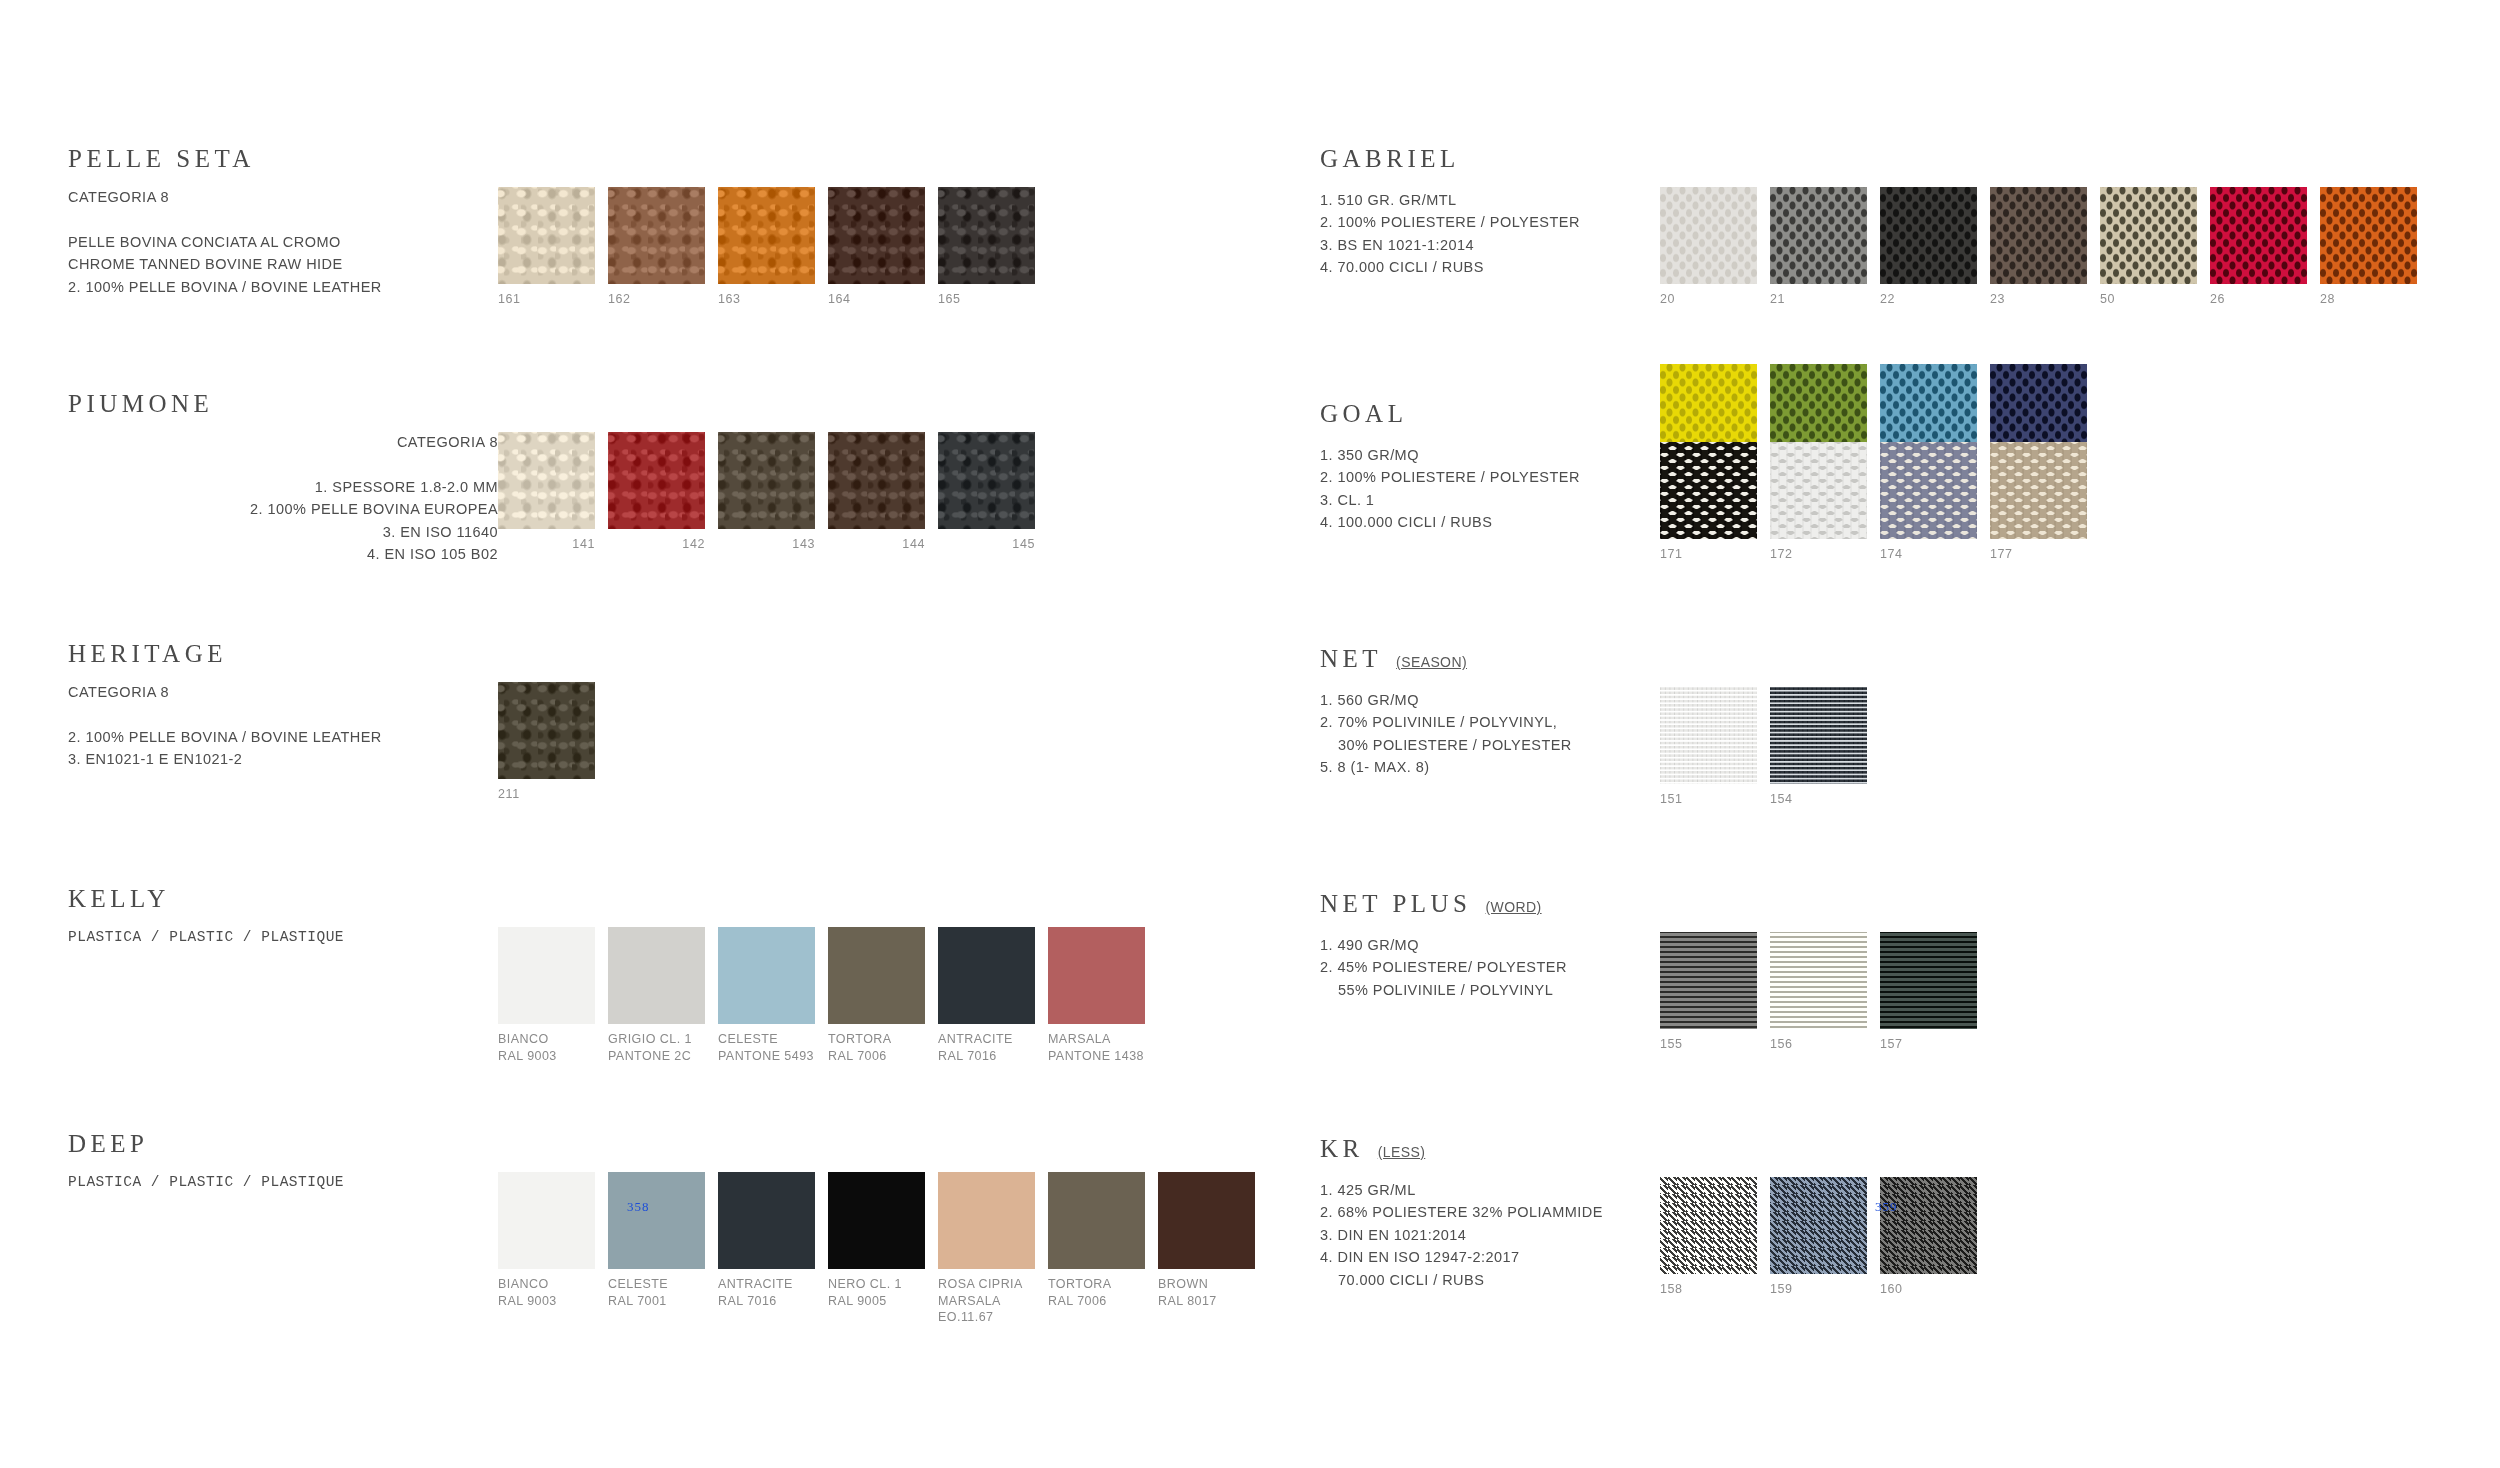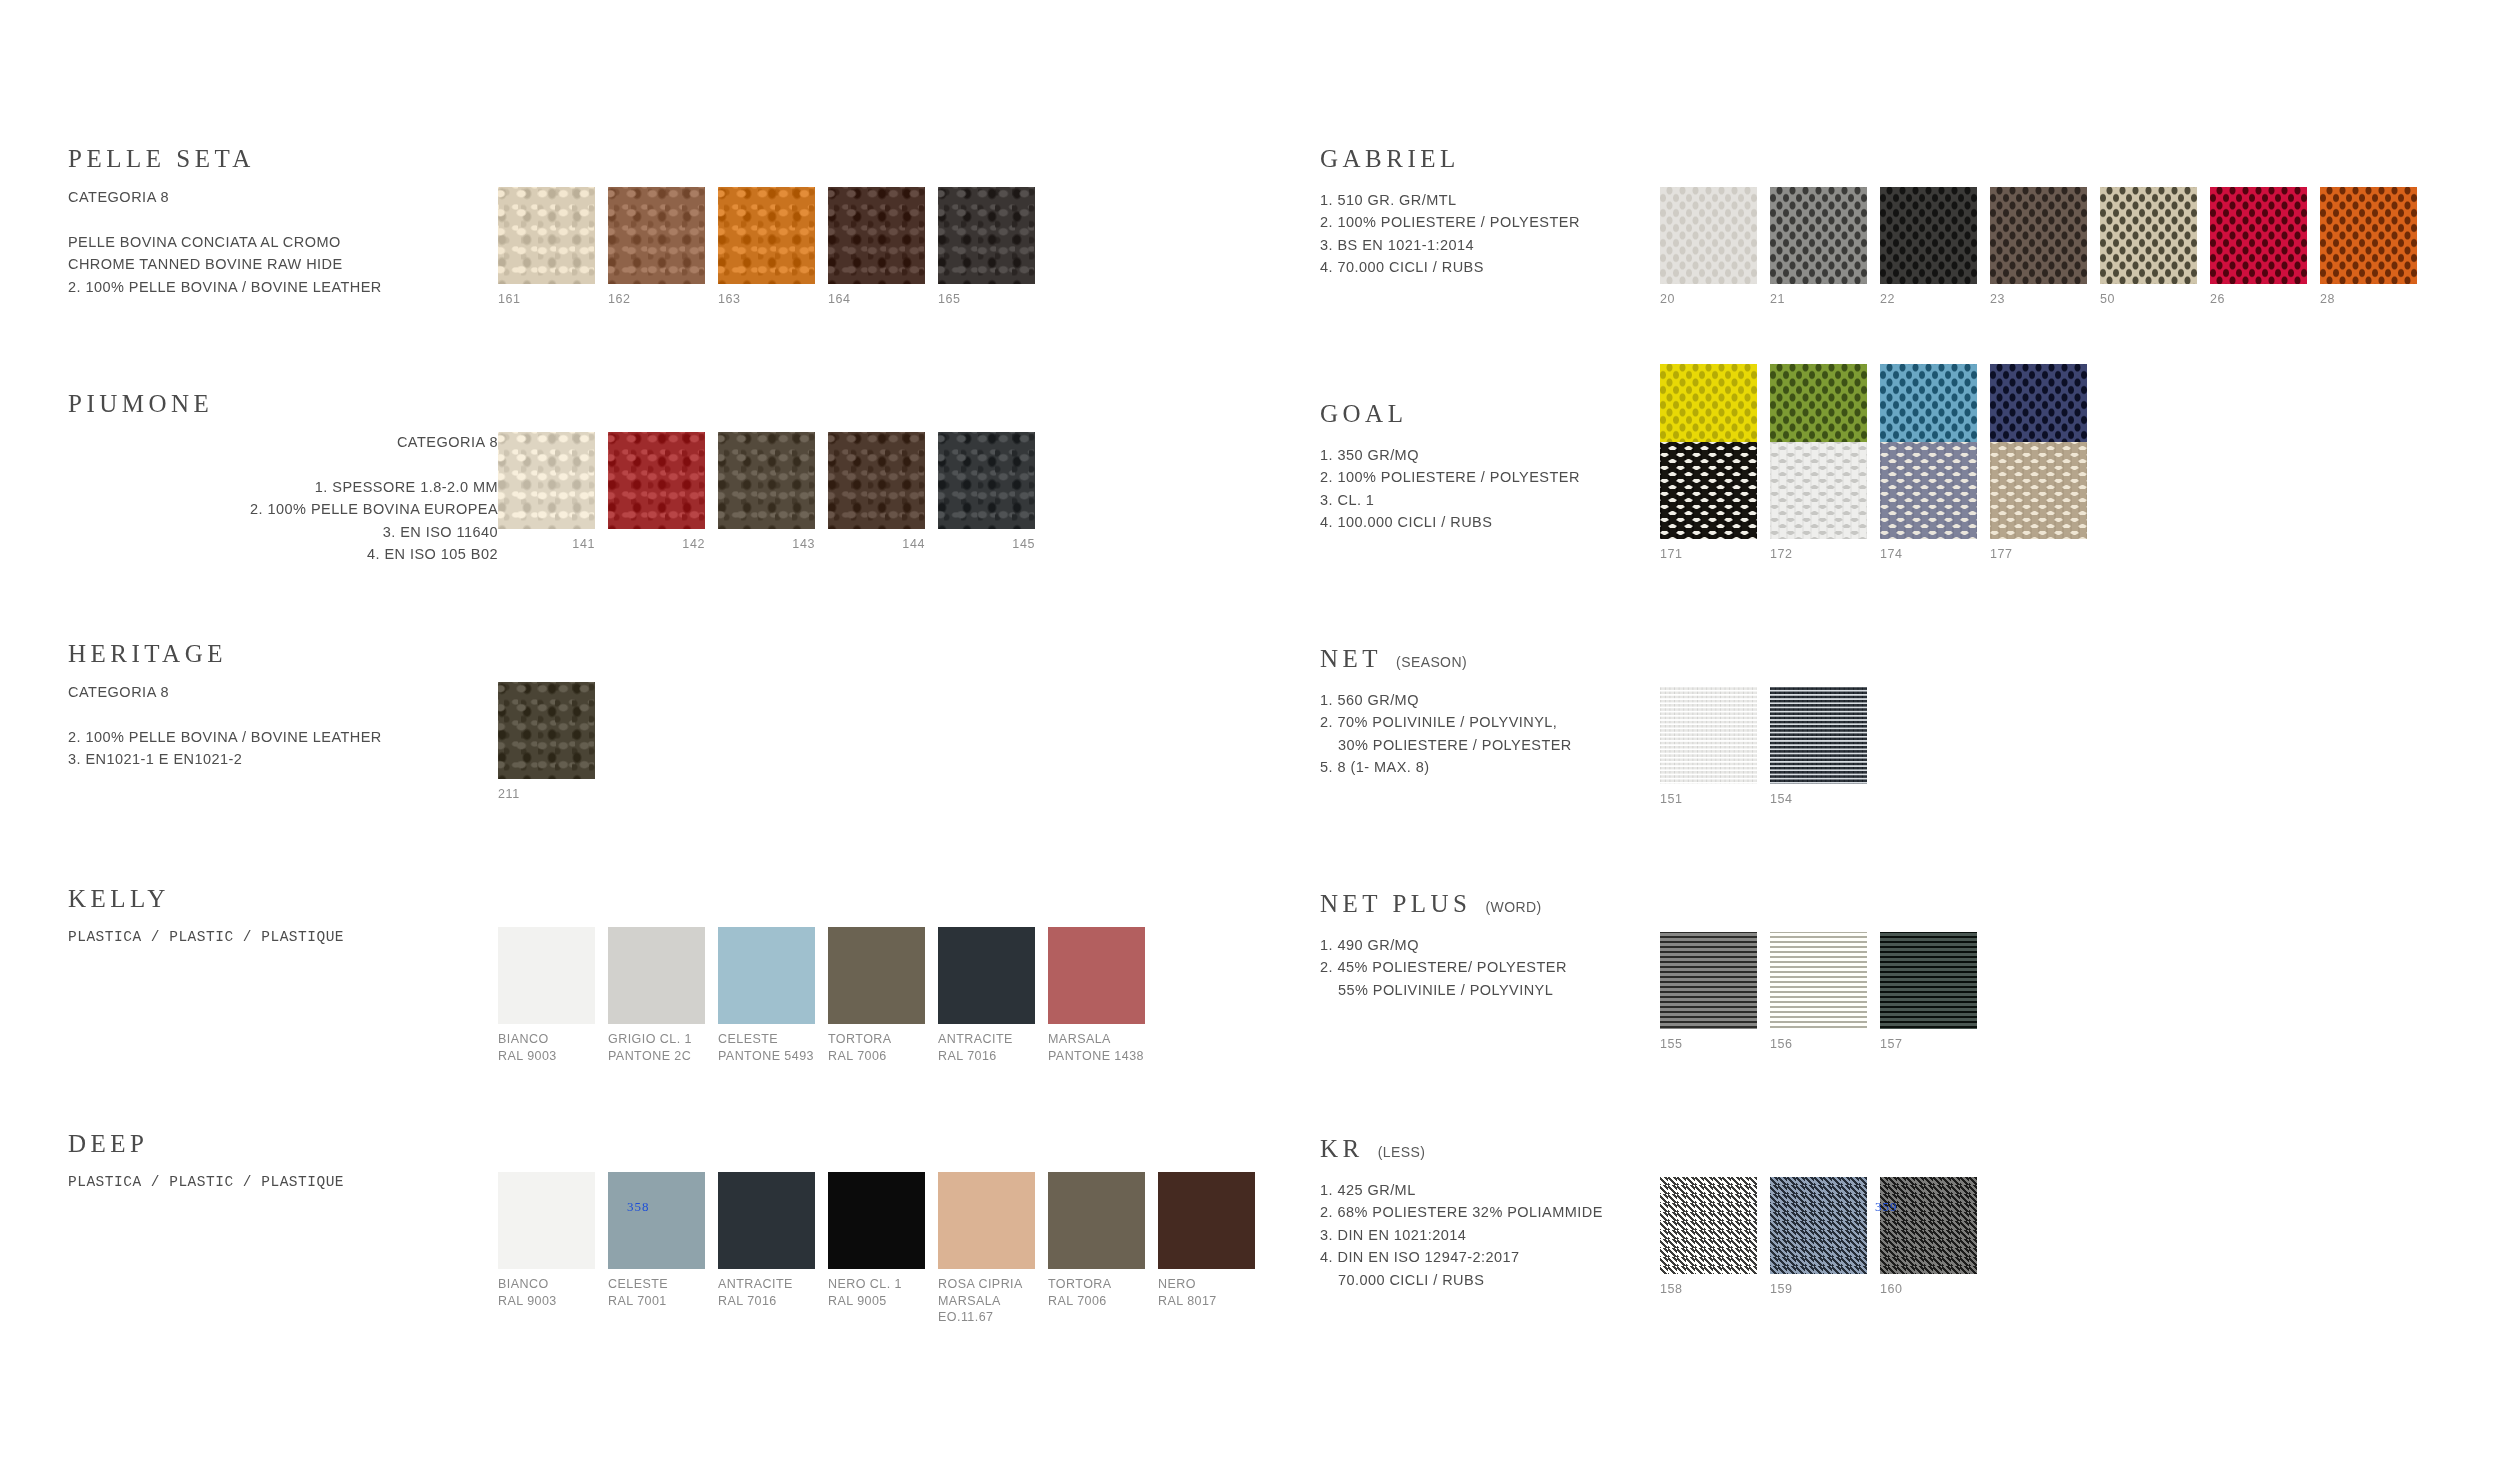--- a/index.html
+++ b/index.html
@@ -30,20 +30,21 @@
     white-space:nowrap;
     display:flex;
     align-items:baseline;
     gap:14px;
   }
   .mat-title .sub{
     font-family:"Liberation Sans","DejaVu Sans",sans-serif;
     font-size:14px;
     letter-spacing:0.4px;
     color:#5a5a5a;
+    text-decoration:underline;
   }
   .cat{
     font-size:14.5px;
     letter-spacing:0.5px;
     color:#4d4d4d;
     margin:0 0 26px 0;
   }
   .specs{margin:0;padding:0;list-style:none;}
   .specs li{
     font-size:14.5px;
@@ -278,21 +279,21 @@
           <div class="swatch">
             <div class="chip" style="background: rgb(219, 179, 148);"></div>
             <span class="chip-label named"><span>ROSA CIPRIA</span><br><span>MARSALA EO.11.67</span></span>
           </div>
           <div class="swatch">
             <div class="chip" style="background: rgb(107, 98, 82);"></div>
             <span class="chip-label named"><span>TORTORA</span><br><span>RAL 7006</span></span>
           </div>
           <div class="swatch">
             <div class="chip" style="background: rgb(69, 42, 33);"></div>
-            <span class="chip-label named"><span>NERO</span><br><span>RAL 8017</span></span>
+            <span class="chip-label named"><span>BROWN</span><br><span>RAL 8017</span></span>
           </div>
         </div>
       </div>
     </div>
 
     <div class="pageno" style="left:627px;">358</div>
   </div>
 
   <div class="page page-right">
 

